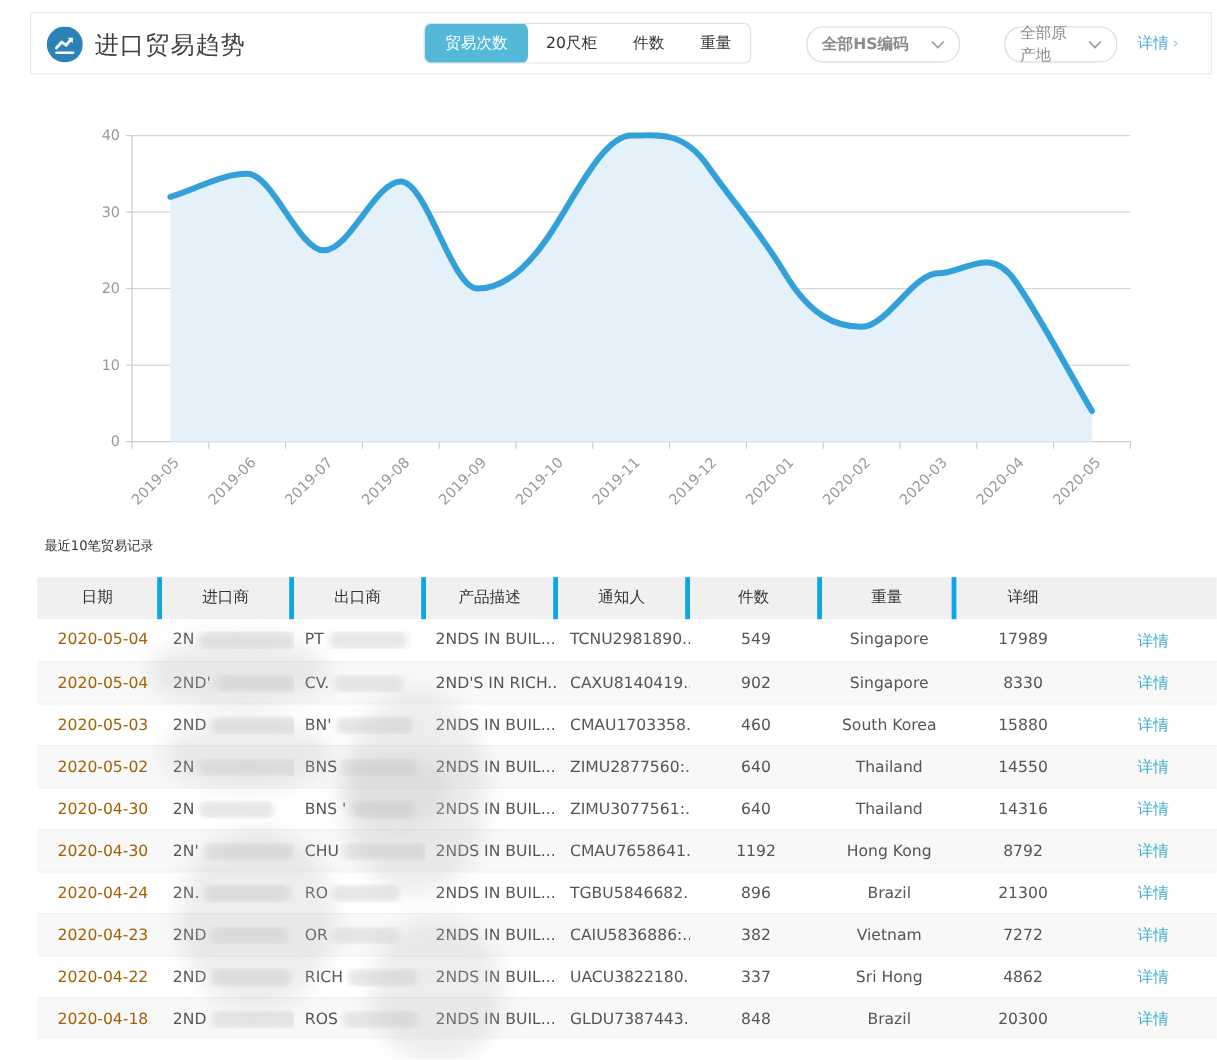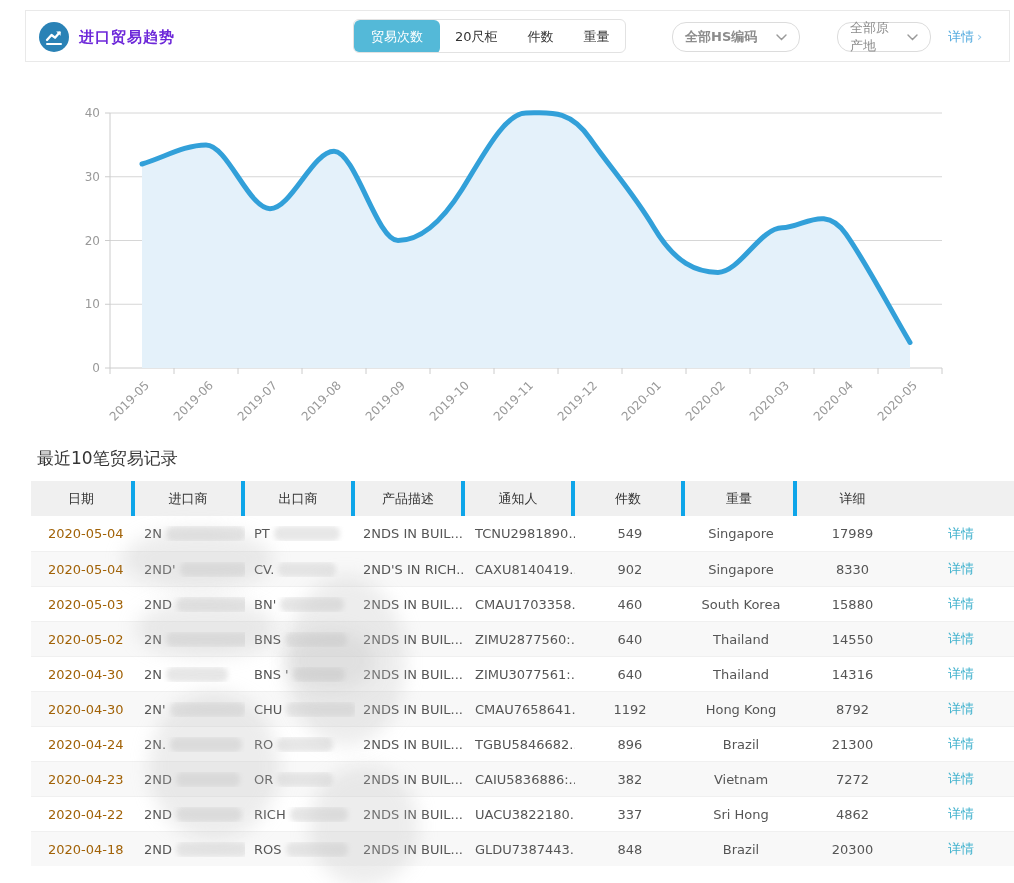--- a/index.html
+++ b/index.html
@@ -5,42 +5,42 @@
   * { margin:0; padding:0; box-sizing:border-box; }
   html,body { width:1014px; height:883px; background:#fff; overflow:hidden;
               font-family:"DejaVu Sans","Liberation Sans",sans-serif; }
   .stage { position:relative; width:1014px; height:883px; background:#fff; }
 
   
   .header-card { position:absolute; left:25px; top:10px; width:985px; height:52px;
                  background:#fff; border:1px solid #e9e9e9; }
   .logo { position:absolute; left:13px; top:11px; width:30px; height:30px; }
   .title { position:absolute; left:53px; top:0; height:52px; line-height:52px;
-           font-size:15px; font-weight:bold; color:#6d28d9; letter-spacing:1px; }
+           font-size:20px; font-weight:normal; color:#404040; letter-spacing:1px; }
   .tabs { position:absolute; left:327px; top:8px; height:34px; display:flex;
-          align-items:flex-start; border:1px solid #e2e2e2; border-radius:6px;
+          align-items:center; border:1px solid #e2e2e2; border-radius:6px;
           background:#fff; overflow:hidden; }
   .tab { height:34px; display:flex; align-items:center; padding:0 15px;
          font-size:13px; color:#333; cursor:pointer; white-space:nowrap; }
   .tab.active { background:#54b9d8; color:#fff; border-radius:6px; padding:0 17px; }
   .select { position:absolute; top:11px; height:30px; border:1px solid #dcdcdc;
             border-radius:14px; background:#fff; display:flex; align-items:center;
             justify-content:space-between; padding:0 12px; font-size:13px; color:#8c8c8c; }
   .select.hs { left:646px; width:128px;font-weight:bold; }
   .select.origin { left:811px; width:94px; }
   .chev { width:11px; height:7px; margin-left:8px; flex:none; }
   .detail-link { position:absolute; left:922px; top:0; height:52px; line-height:52px;
                  font-size:13px; color:#55abdf; cursor:pointer; }
   .detail-link .arrow { font-size:13px; margin-left:3px; color:#8fc6ea; }
 
   
   .chart-wrap { position:absolute; left:0; top:90px; width:1014px; height:345px; }
 
   
-  .section-title { position:absolute; left:37px; top:447px; font-size:17px; color:#333; }
+  .section-title { position:absolute; left:37px; top:447px; font-size:11px; color:#333; }
   .trade-table { position:absolute; left:31px; top:481px; width:983px; }
   .thead, .trow { display:grid;
      grid-template-columns:104px 110px 110px 110px 110px 110px 112px 111px 106px;
      height:35px; align-items:center; font-size:13px; }
   .thead { background:#f0f0f0; color:#333; }
   .thead .th { text-align:center; height:35px; line-height:35px;
                border-right:4px solid #0ea5e9; }
   .thead .th:last-child { border-right:none; }
   .trow { color:#555; border-top:1px solid #f0f0f0; background:#fff; }
   .trow:first-of-type { border-top:none; }

